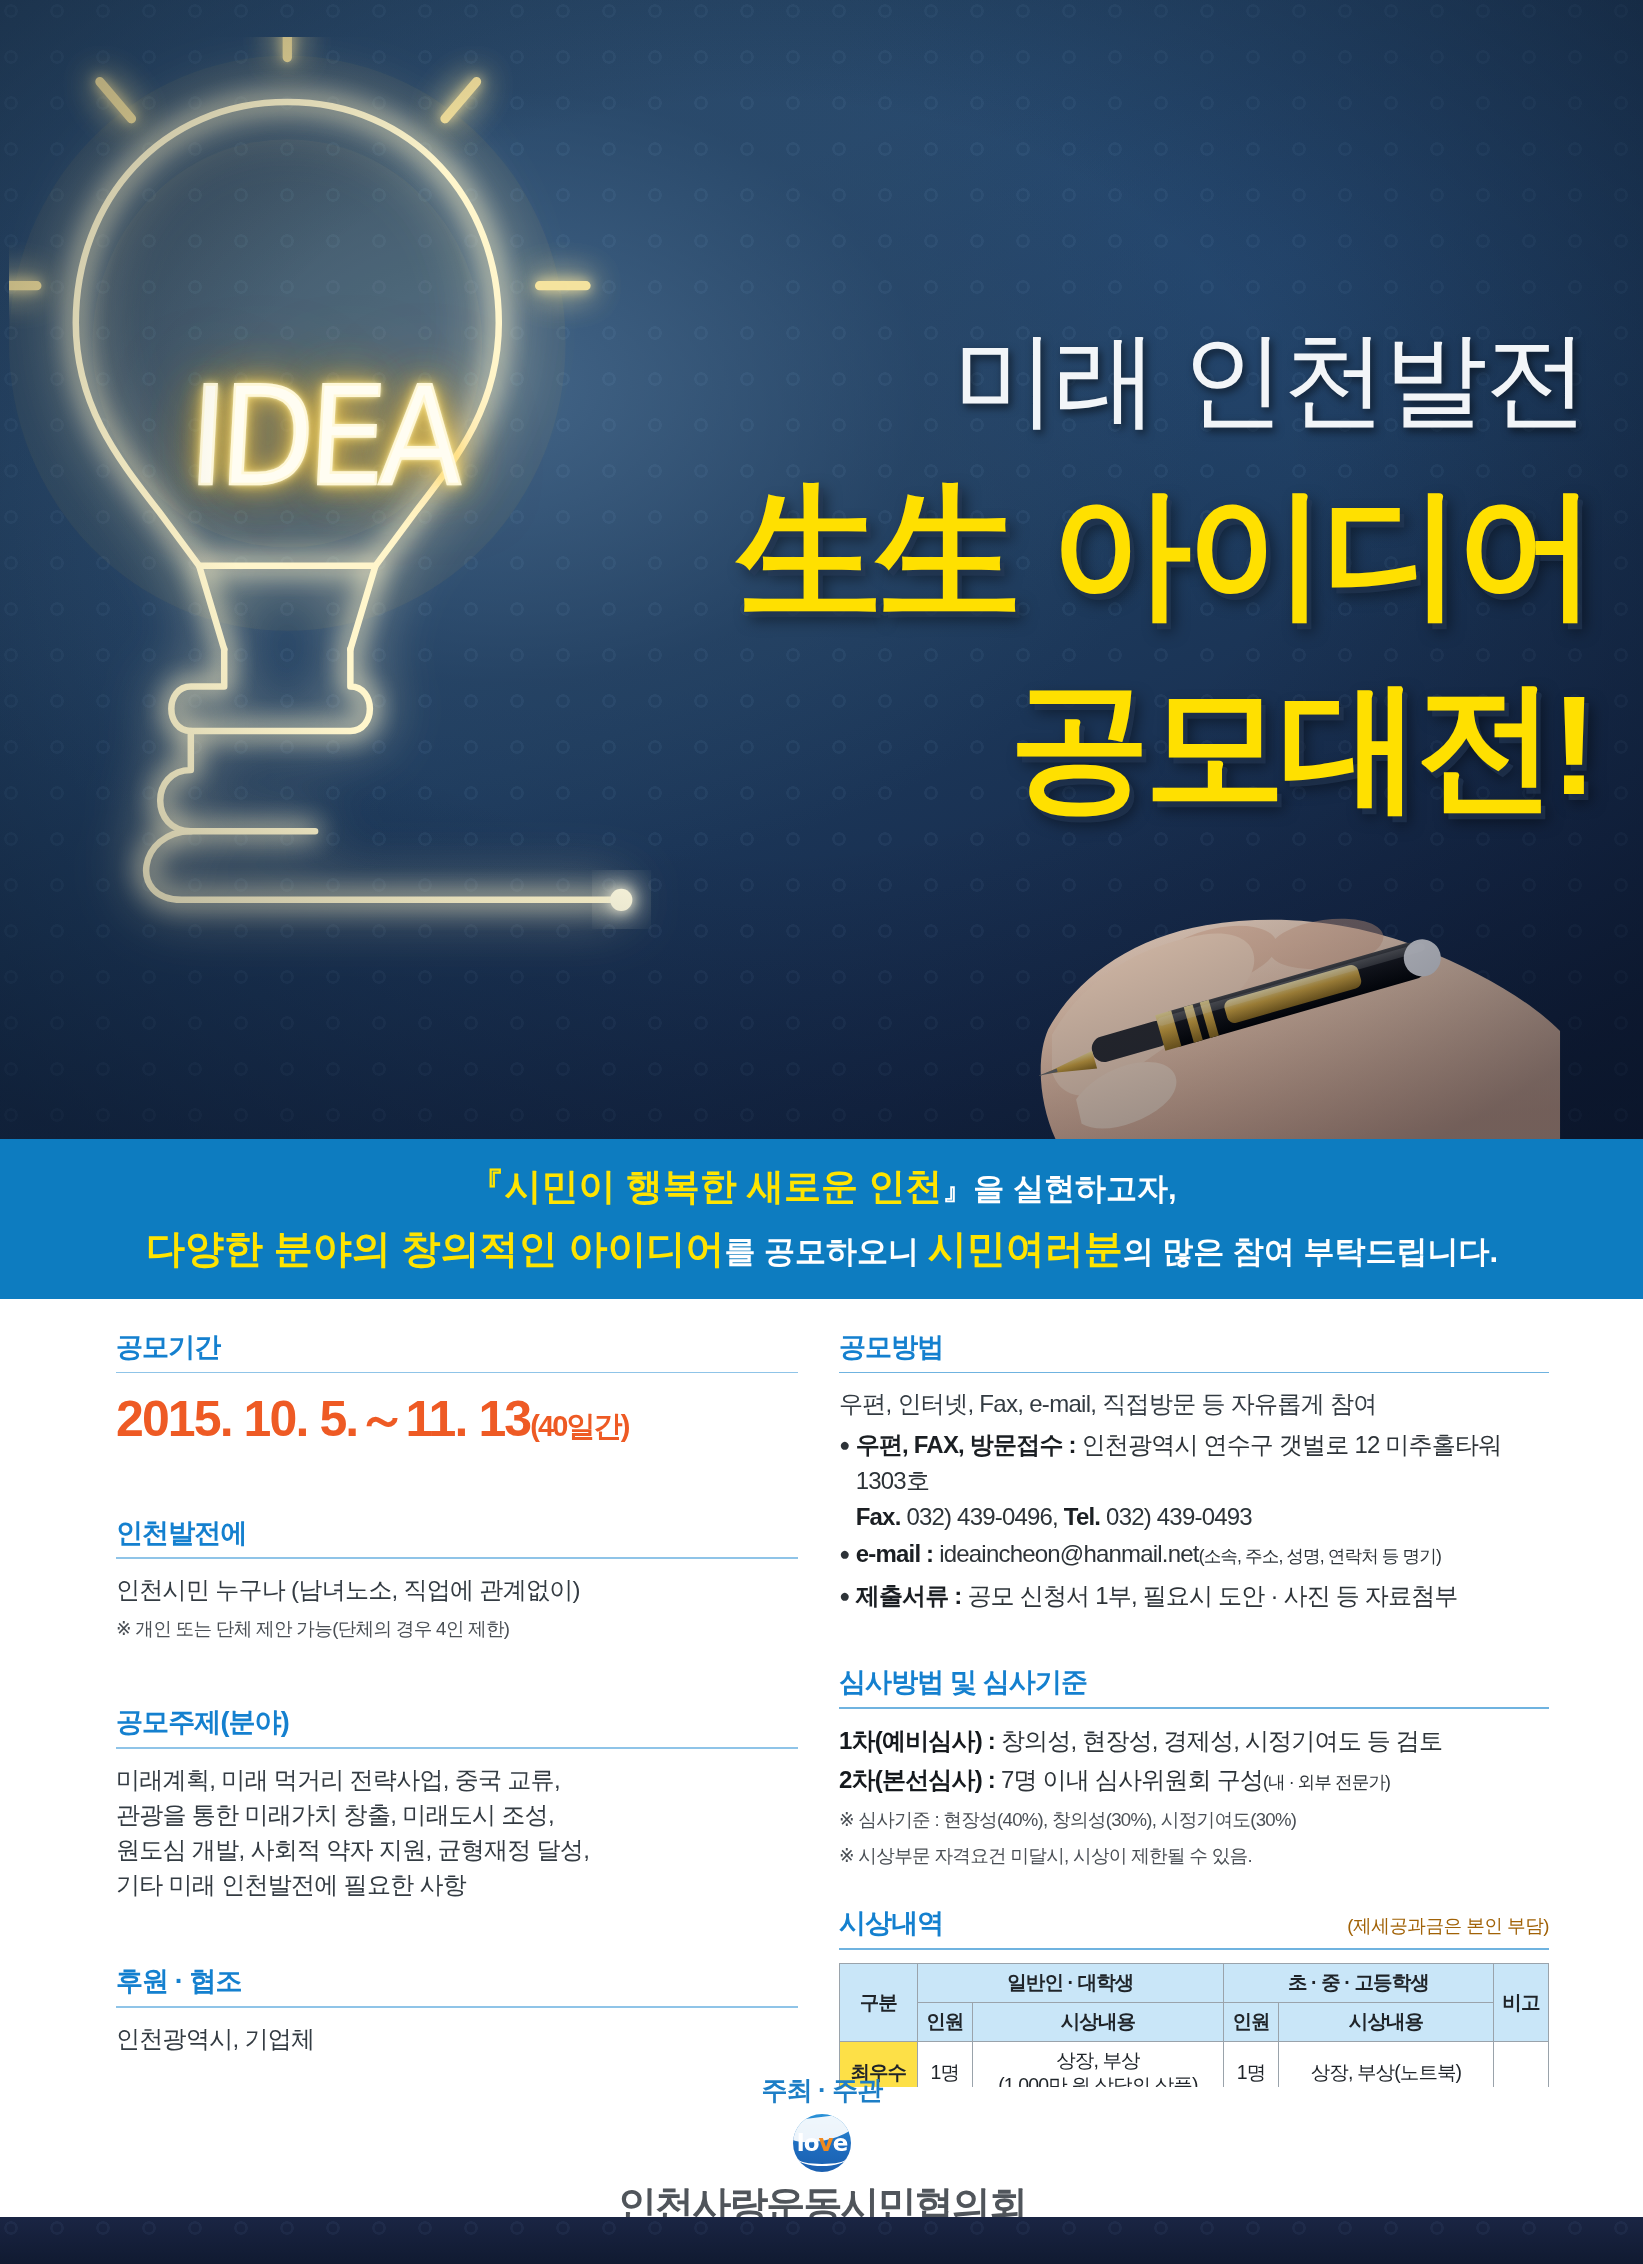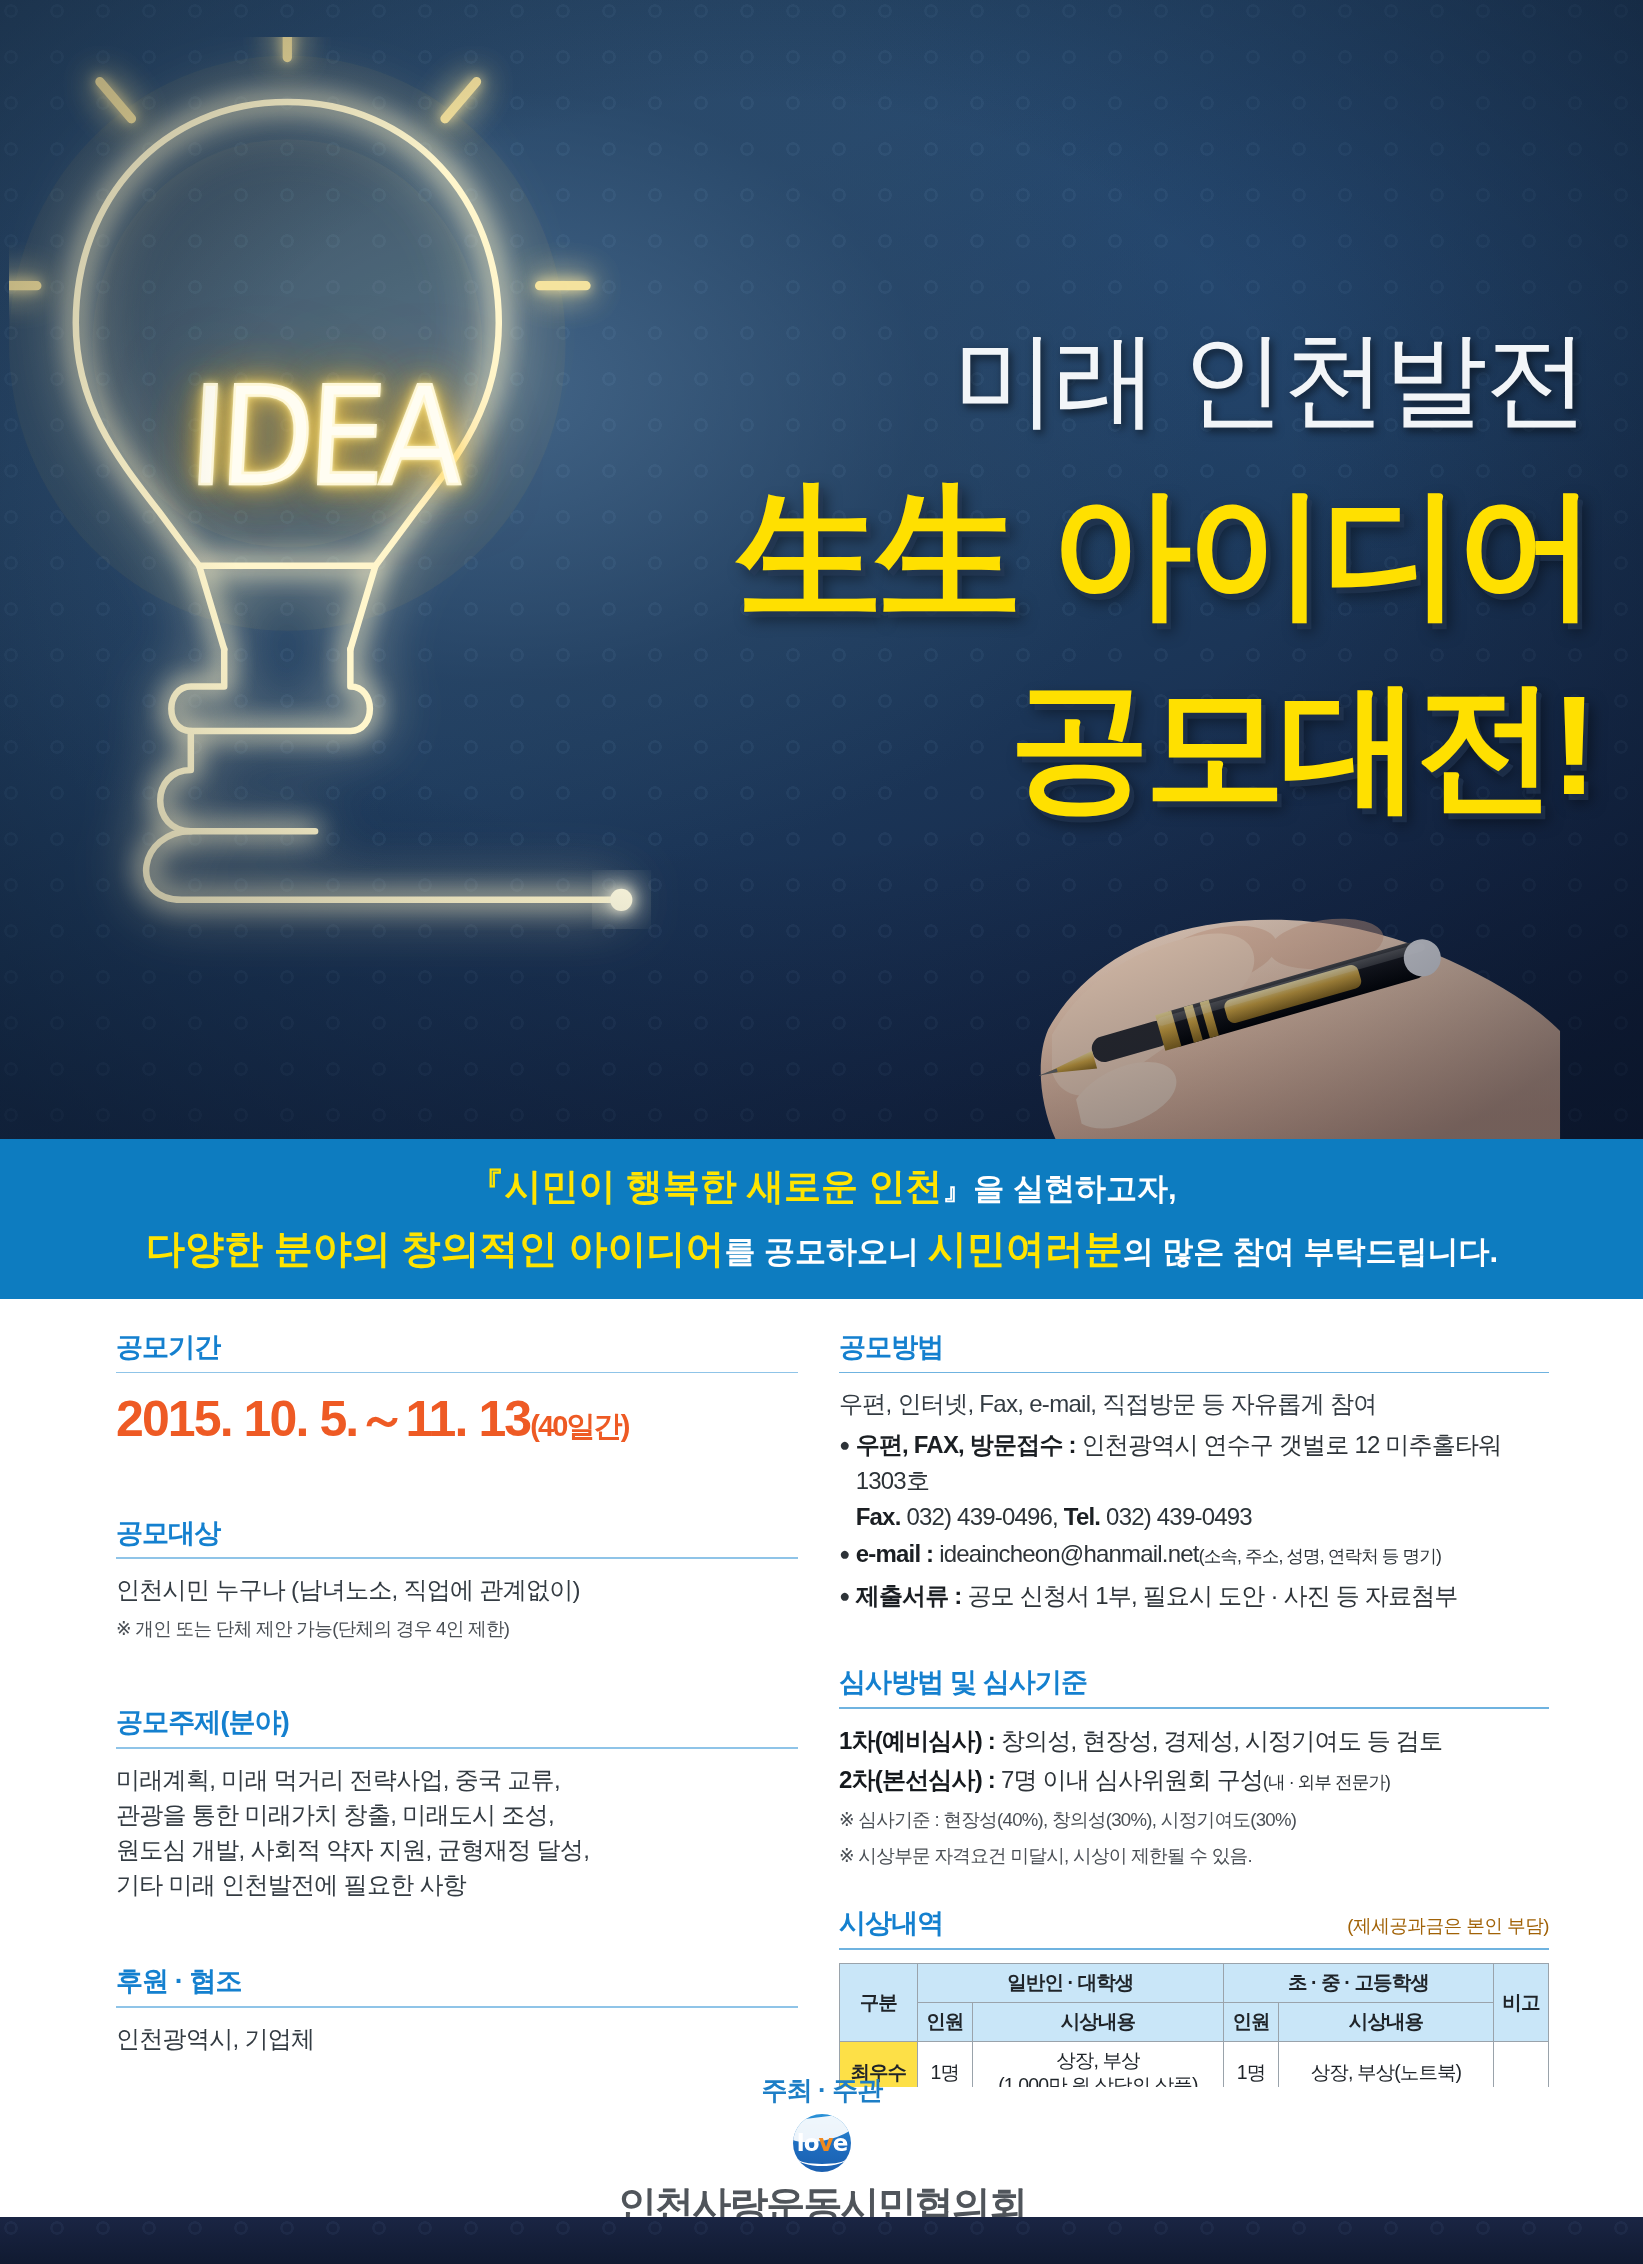--- a/index.html
+++ b/index.html
@@ -340,21 +340,21 @@
       <div class="sec-head">공모기간</div>
       <div class="rule"></div>
       <div class="big-date">
         <span>2015. 10. 5.～11. 13</span><span class="suffix">(40일간)</span>
       </div>
     </div>
 
     <div class="gap-lg"></div>
 
     <div class="sec">
-      <div class="sec-head">공모대상</div>
+      <div class="sec-head">인천발전에</div>
       <div class="rule"></div>
       <div class="body-line">인천시민 누구나 (남녀노소, 직업에 관계없이)</div>
       <div class="note">※ 개인 또는 단체 제안 가능(단체의 경우 4인 제한)</div>
     </div>
 
     <div class="gap-lg"></div>
 
     <div class="sec">
       <div class="sec-head">공모주제(분야)</div>
       <div class="rule"></div>

